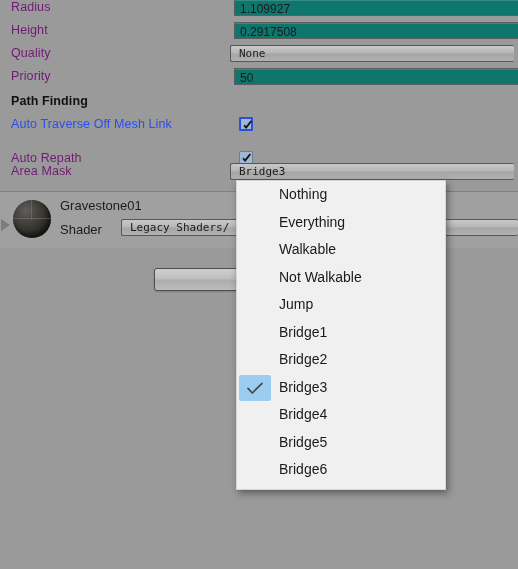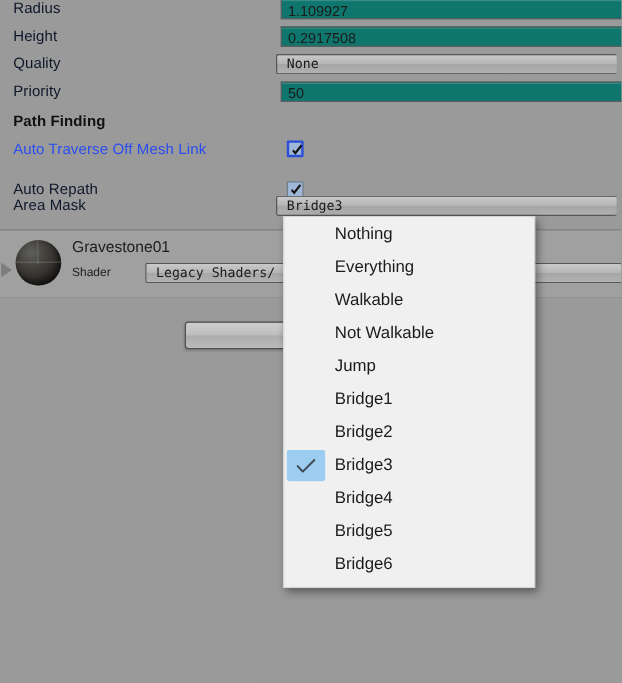--- a/index.html
+++ b/index.html
@@ -31,21 +31,21 @@
     position: absolute;
     left: 0;
     width: 518px;
     height: 23px;
   }
   .prop-label {
     position: absolute;
     left: 11px;
     top: 4px;
     font-size: 12.5px;
-    color: #0f172a;
+    color: #701a75;
     white-space: nowrap;
     letter-spacing: 0.1px;
   }
   .prop-label.linked { color: #2a4df0; }
   .prop-label.header { font-weight: bold; color: #101010; }
 
   
   .field {
     position: absolute;
     left: 234px;
@@ -155,21 +155,21 @@
     position: absolute;
     left: 60px;
     top: 6px;
     font-size: 13px;
     color: #1c1c1c;
   }
   #shader-label {
     position: absolute;
     left: 60px;
     top: 30px;
-    font-size: 10px;
+    font-size: 13px;
     color: #1c1c1c;
   }
   #shader-popup {
     position: absolute;
     left: 121px;
     top: 27px;
     width: 397px;
     height: 17px;
     box-sizing: border-box;
     border: 1px solid #58585a;

